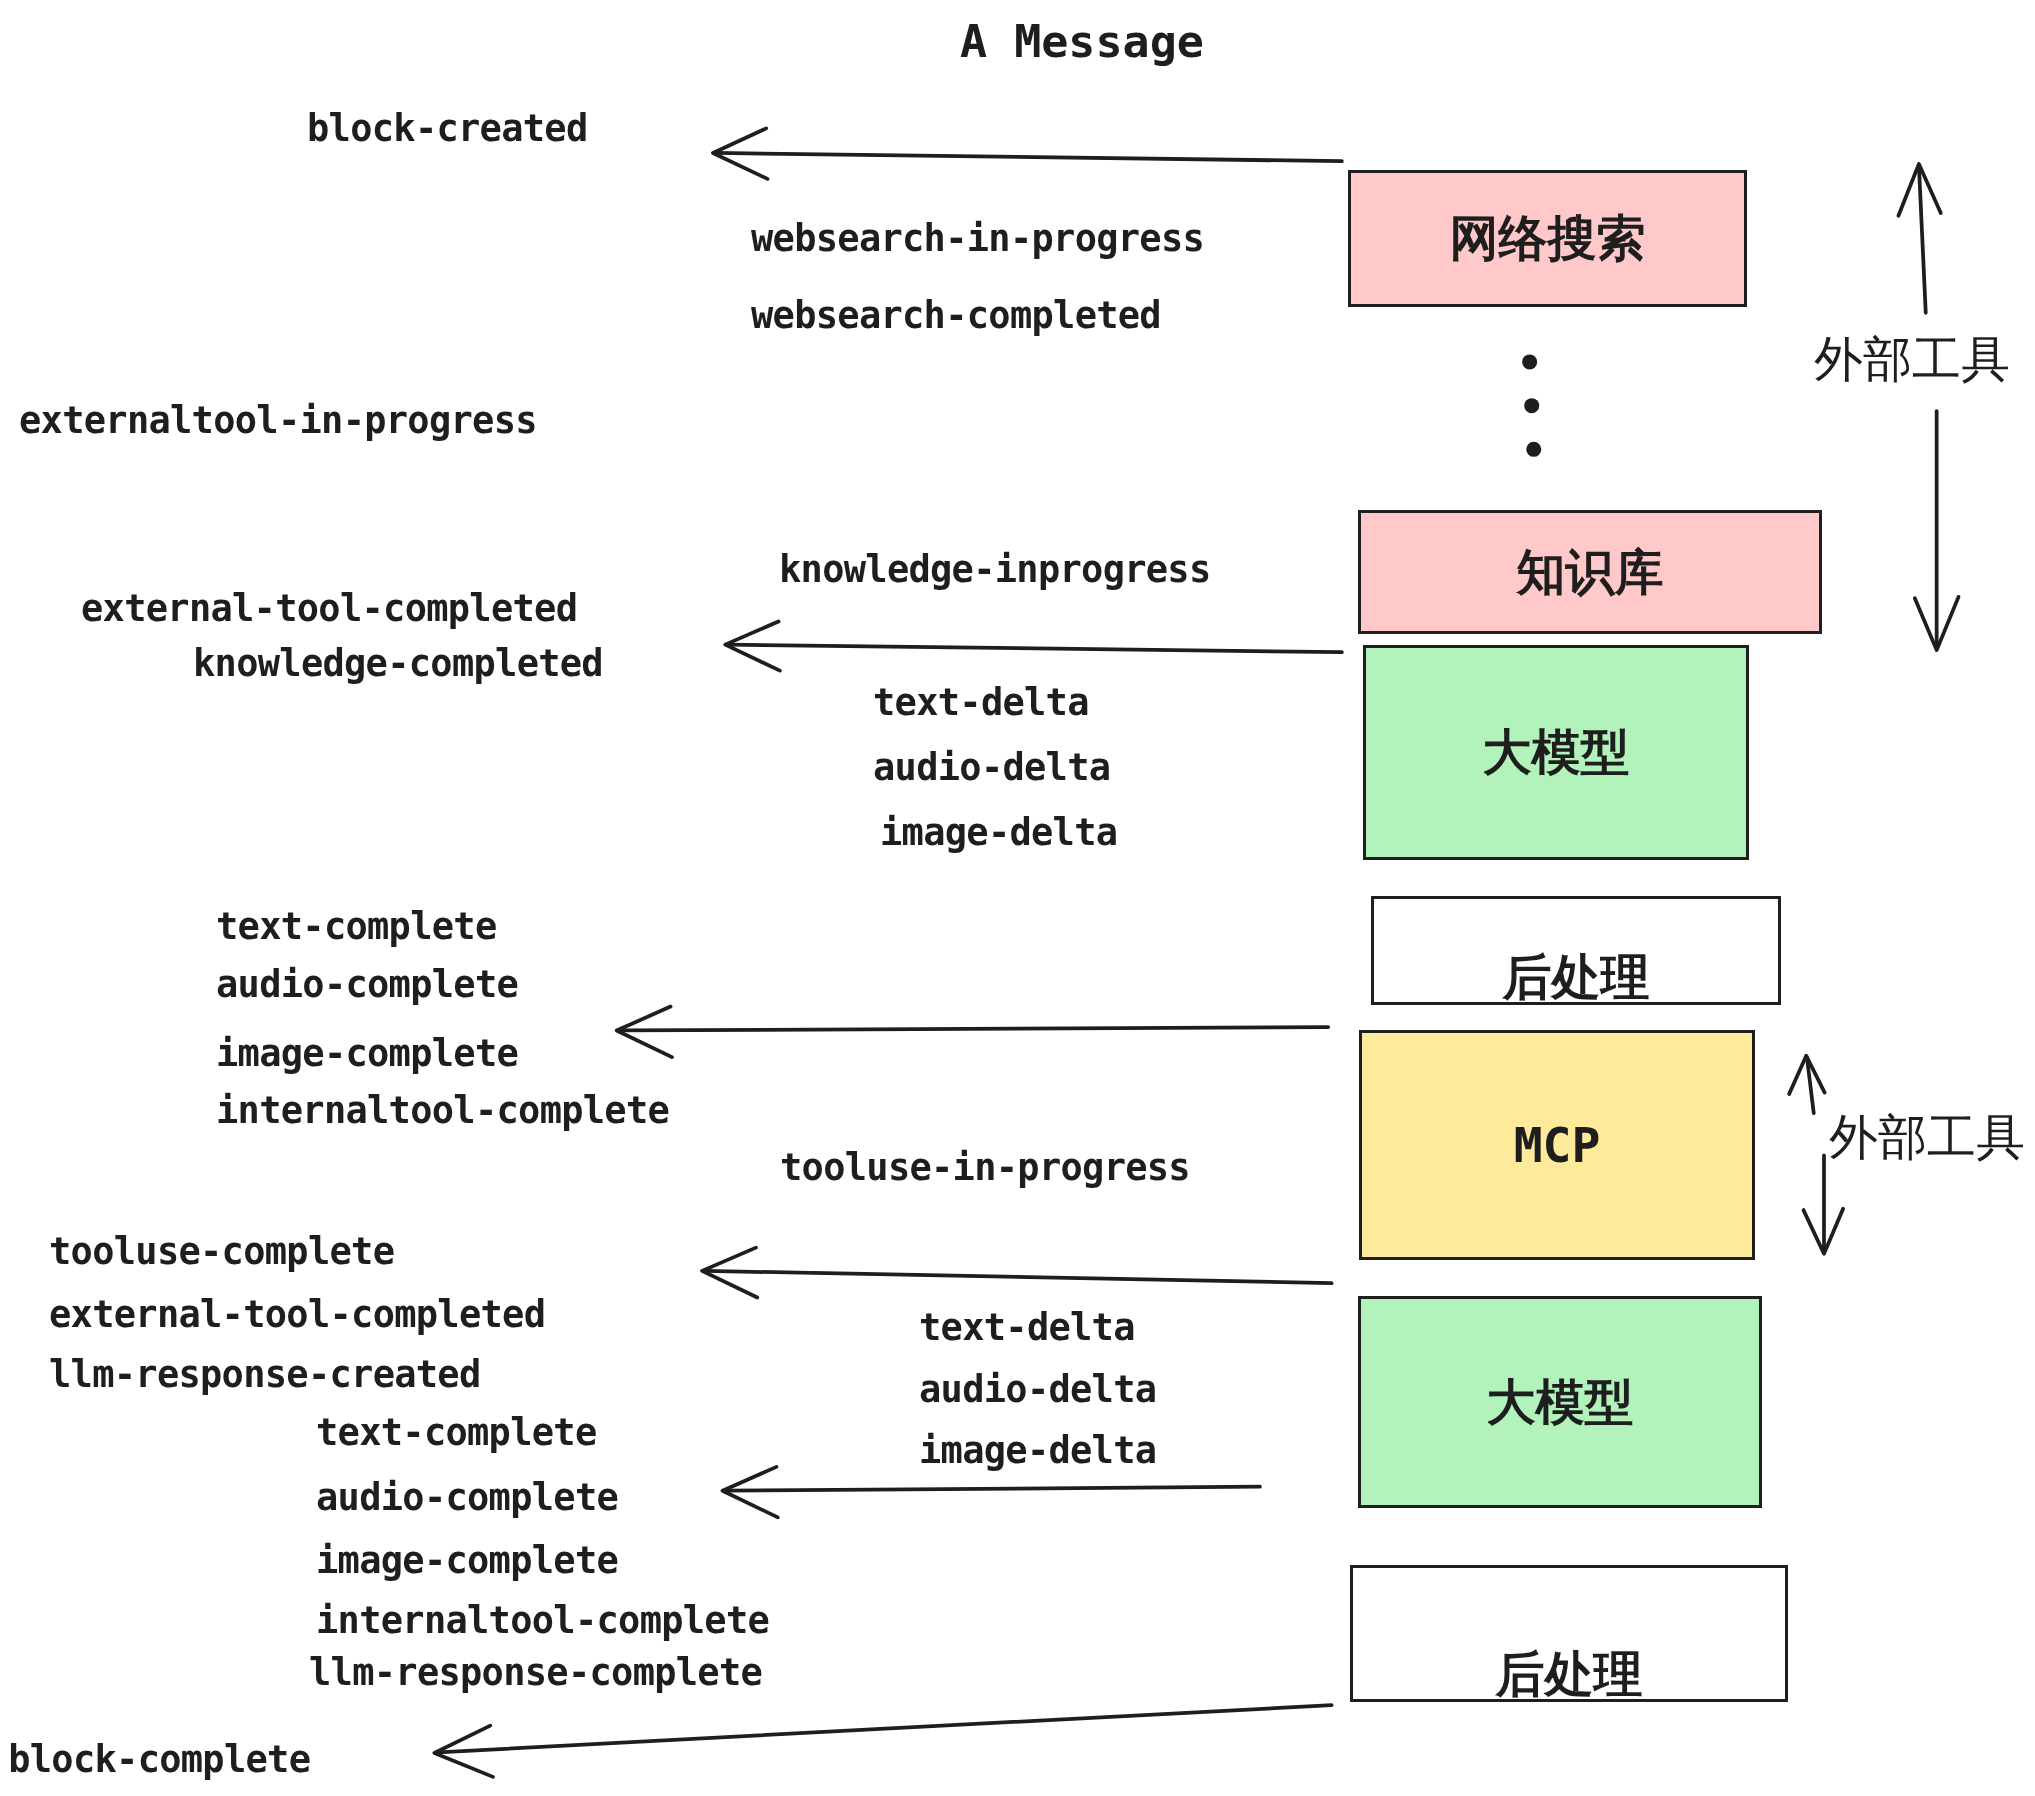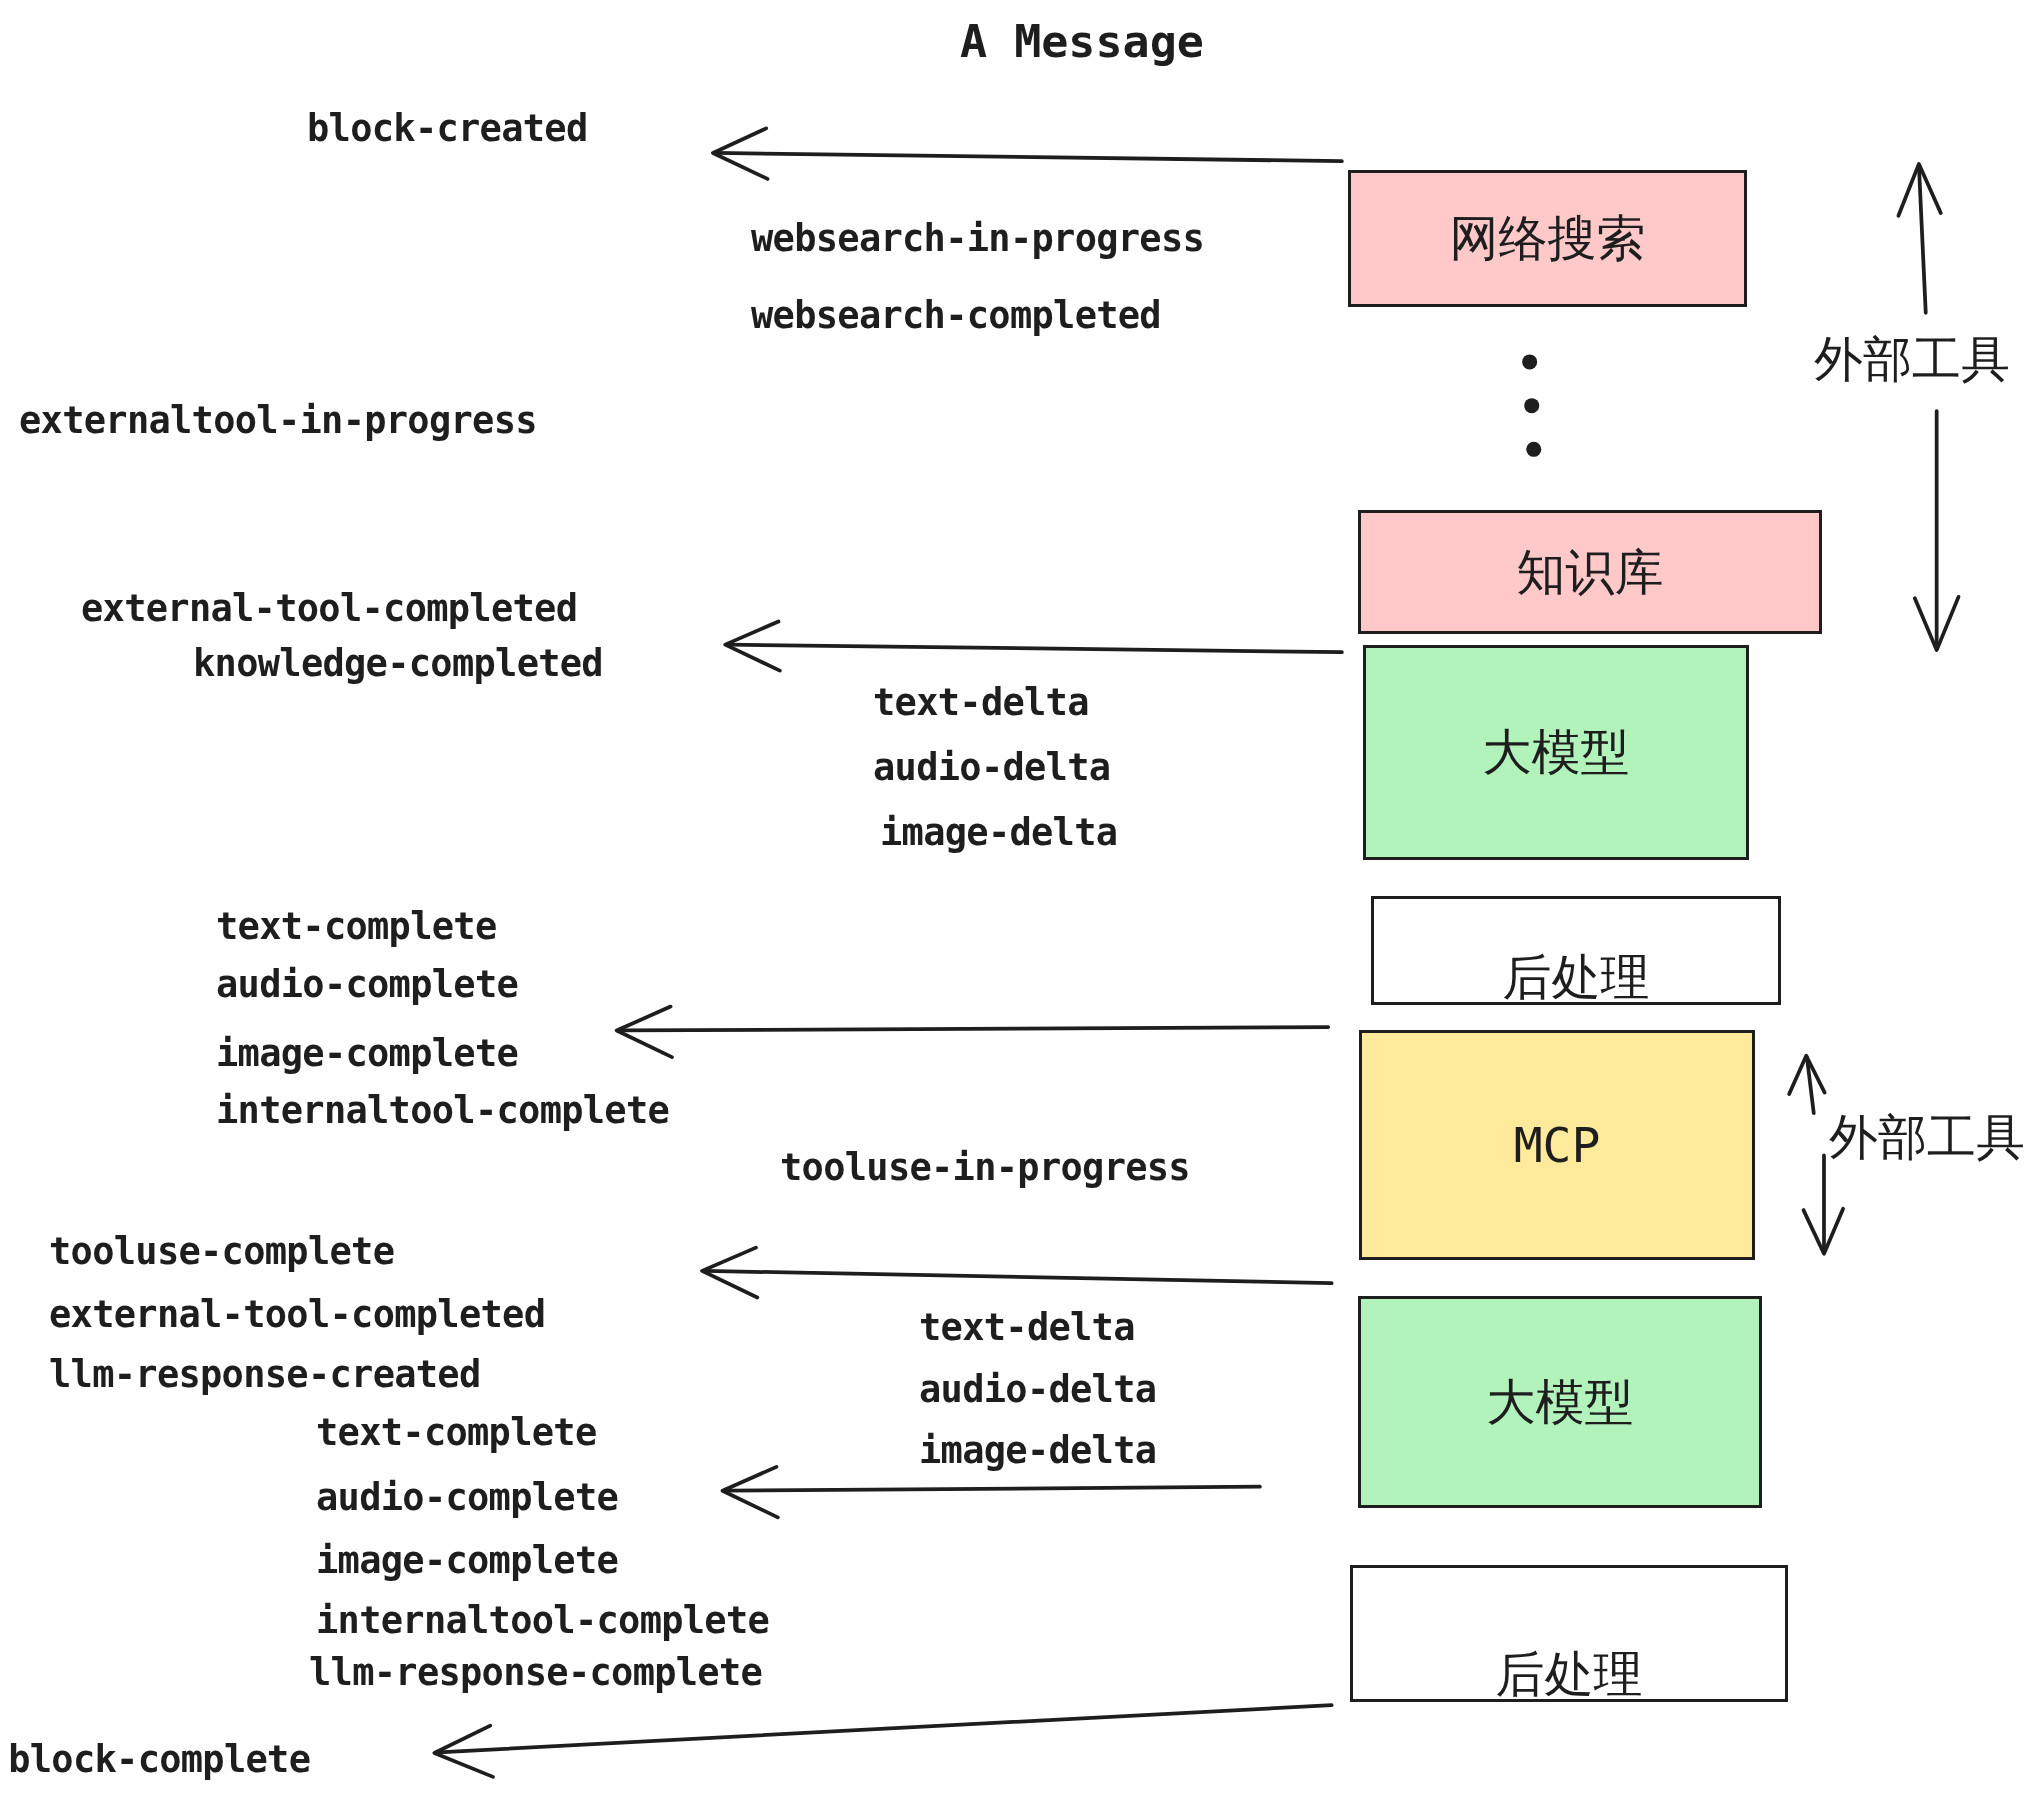--- a/index.html
+++ b/index.html
@@ -24,21 +24,21 @@
     margin-top:13px;
   }
   .box{
     position:absolute;
     border:3.4px solid var(--c-ink,#1e1e1e);
     display:flex;align-items:center;justify-content:center;
     box-sizing:border-box;
   }
   .box-label{
     font-family:"DejaVu Sans","Liberation Sans",sans-serif;
-    font-size:49px;font-weight:normal;line-height:1;
+    font-size:49px;font-weight:bold;line-height:1;
     white-space:nowrap;
   }
   .box-label.mono{
     font-family:"DejaVu Sans Mono","Liberation Mono",monospace;
     font-size:48px;
   }
   .fill-pink{background:var(--c-pink,#ffc9c9);}
   .fill-green{background:var(--c-green,#b2f2bb);}
   .fill-yellow{background:var(--c-yellow,#ffe99a);}
   .fill-white{background:var(--c-white,#ffffff);align-items:flex-end;}
@@ -96,20 +96,21 @@
     <span class="box-label">后处理</span>
   </div>
 
   <div class="side-label" style="left:1814px;top:335px">外部工具</div>
   <div class="side-label" style="left:1829px;top:1113px">外部工具</div>
 
   <div class="ev" style="left:307px;top:97px">block-created</div>
   <div class="ev" style="left:751px;top:207px">websearch-in-progress</div>
   <div class="ev" style="left:751px;top:284px">websearch-completed</div>
   <div class="ev" style="left:19px;top:389px">externaltool-in-progress</div>
+  <div class="ev" style="left:779px;top:538px">knowledge-inprogress</div>
   <div class="ev" style="left:81px;top:577px">external-tool-completed</div>
   <div class="ev" style="left:193px;top:632px">knowledge-completed</div>
   <div class="ev" style="left:873px;top:671px">text-delta</div>
   <div class="ev" style="left:873px;top:736px">audio-delta</div>
   <div class="ev" style="left:880px;top:801px">image-delta</div>
   <div class="ev" style="left:216px;top:895px">text-complete</div>
   <div class="ev" style="left:216px;top:953px">audio-complete</div>
   <div class="ev" style="left:216px;top:1022px">image-complete</div>
   <div class="ev" style="left:216px;top:1079px">internaltool-complete</div>
   <div class="ev" style="left:780px;top:1136px">tooluse-in-progress</div>

